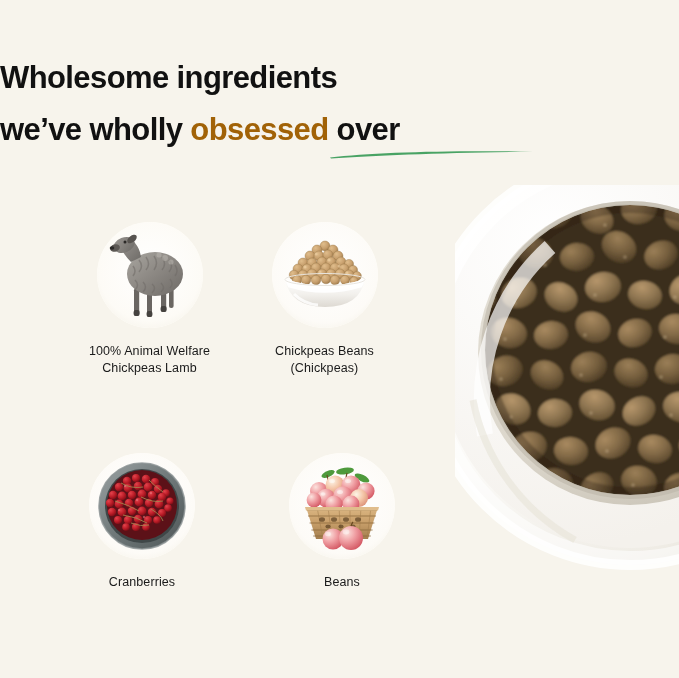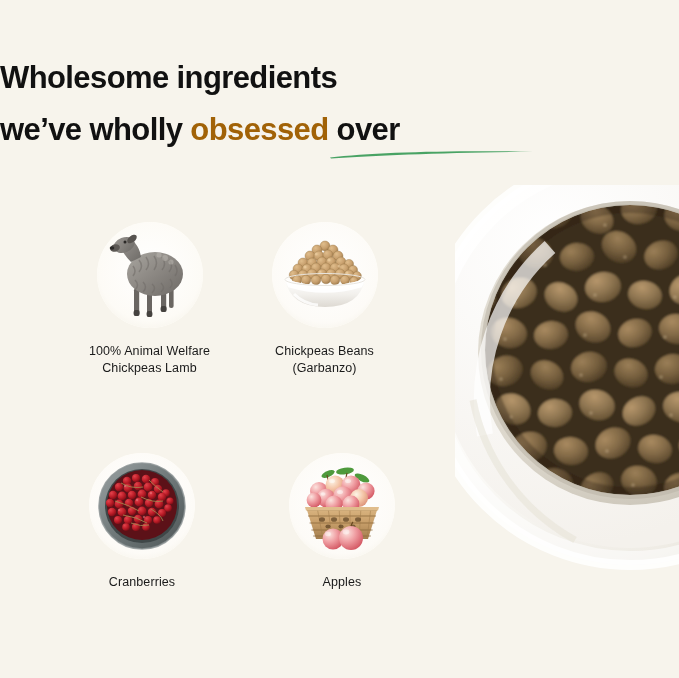--- a/index.html
+++ b/index.html
@@ -226,21 +226,21 @@
           </g>
 
           <path d="M13 57 q40 13 80 0 q-5 28 -40 28 q-35 0 -40 -28 z" fill="url(#gbBowl)"></path>
           <path d="M13 57 q40 13 80 0 q-1.6 5 -3.2 8.2 q-37 11 -73.6 0 z" fill="#ffffff" opacity="0.9"></path>
           <ellipse cx="53" cy="57.5" rx="40" ry="6" fill="none" stroke="#e8e5df" stroke-width="1"></ellipse>
           <path d="M22 72 q10 10 24 11" fill="none" stroke="#ffffff" stroke-width="3" opacity="0.8"></path>
         </svg>
       </div>
       <div class="ing-label">
         <span>Chickpeas Beans</span><br>
-        <span>(Garbanzo)</span>
+        <span>(Chickpeas)</span>
       </div>
     </div>
   </div>
 
   <div class="ing-row row2">
 
     <div class="ing-cell">
       <div class="ing-photo">
         <svg viewBox="0 0 106 106" width="106" height="106">
           <defs>
@@ -423,21 +423,21 @@
           <g stroke="#6b4a22" stroke-width="1.2" fill="none">
             <path d="M62 73 q1 -3 2 -4"></path>
           </g>
           <g fill="#ffffff" opacity="0.4">
             <ellipse cx="39" cy="81" rx="3" ry="2.2"></ellipse>
               <ellipse cx="57" cy="79" rx="3.4" ry="2.4"></ellipse>
           </g>
         </svg>
       </div>
       <div class="ing-label">
-        <span>Apples</span>
+        <span>Beans</span>
       </div>
     </div>
   </div>
 </div>
 
 <div class="bowl-wrap">
   <svg viewBox="0 0 400 420" width="400" height="420">
     <defs>
       <radialGradient id="bowlOuter" cx="28%" cy="24%" r="88%">
         <stop offset="0%" stop-color="#ffffff"></stop>

